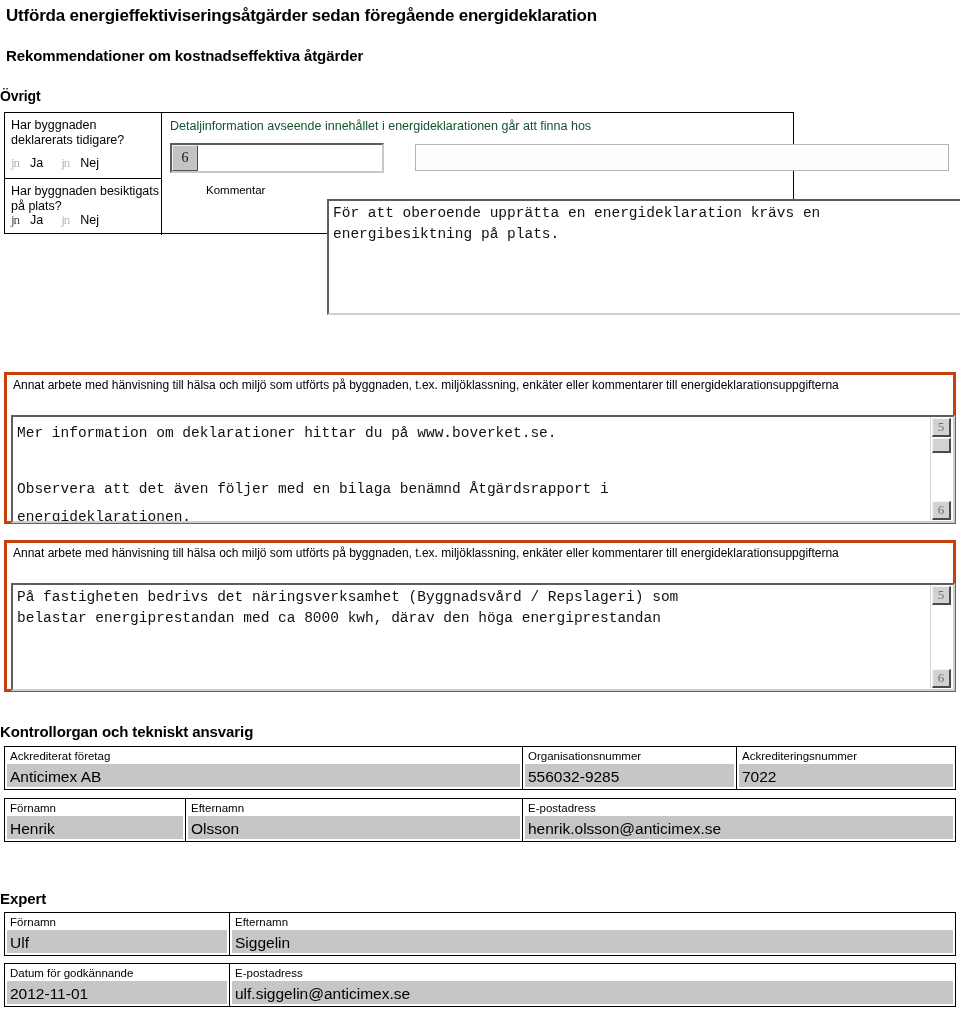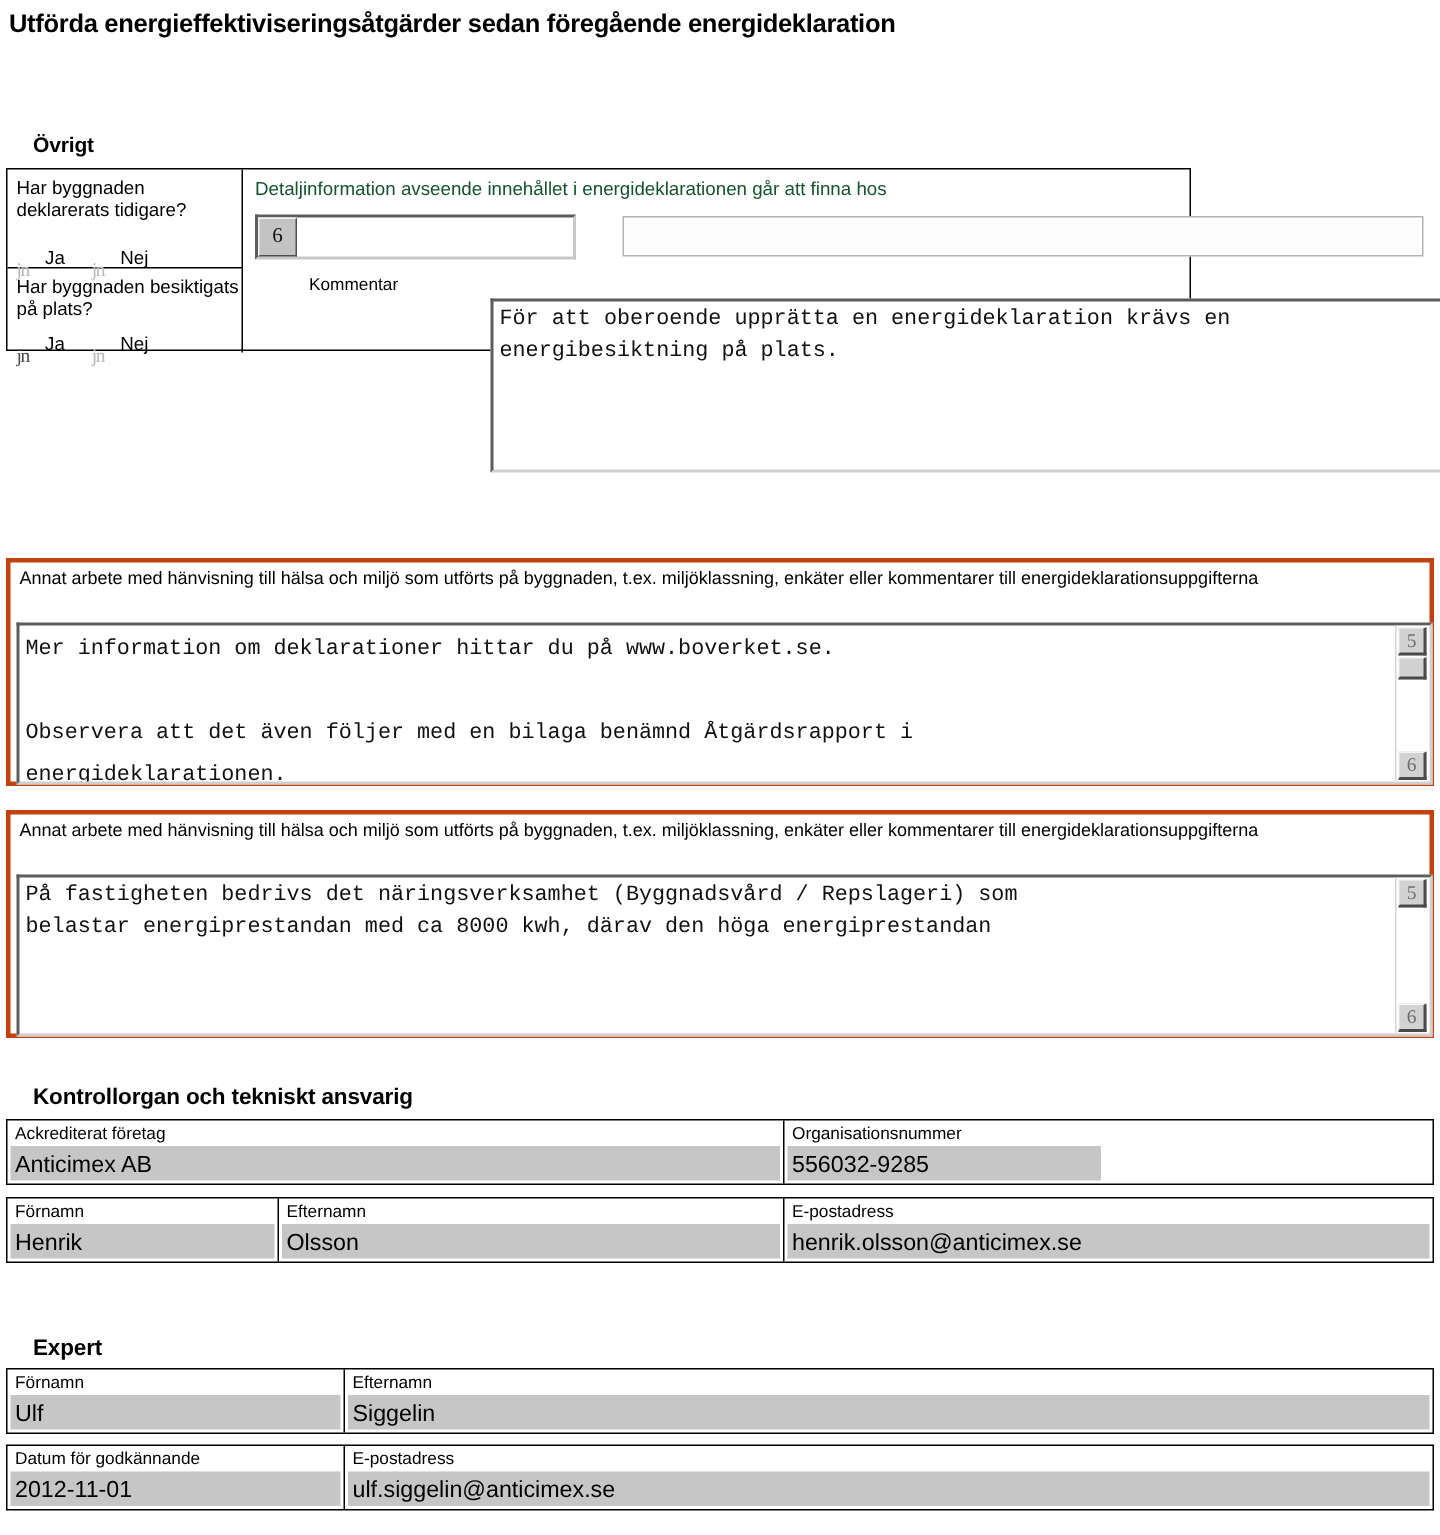--- a/index.html
+++ b/index.html
@@ -35,21 +35,21 @@
     position: absolute;
     left: 6px;
     top: 47px;
     font-size: 15px;
     font-weight: bold;
     letter-spacing: -0.1px;
     white-space: nowrap;
   }
   .sec-head {
     position: absolute;
-    left: 22px;
+    left: 0;
     font-size: 14px;
     font-weight: bold;
     letter-spacing: -0.1px;
     white-space: nowrap;
   }
   #head-ovrigt { top: 88px; }
   #head-kontroll { top: 723px; font-size: 15px; }
   #head-expert { top: 890px; font-size: 15px; }
 
   
@@ -101,21 +101,20 @@
   }
   #radio-row-1 { top: 42px; }
   #radio-row-2 { top: 33px; }
   .radio-mark {
     font-family: "Liberation Serif", serif;
     font-size: 13px;
     color: #b9b9b9;
     letter-spacing: -1px;
     width: 18px;
     display: inline-block;
-    margin-top: 17px;
   }
   .radio-mark.sel { color: #4a4a4a; }
   .radio-txt {
     font-size: 12.5px;
     margin-right: 18px;
     margin-left: 1px;
   }
 
   #ov-right {
     position: absolute;
@@ -302,20 +301,21 @@
   #kontroll-row-2 { top: 798px; height: 44px; }
   #expert-row-1   { top: 912px; height: 44px; }
   #expert-row-2   { top: 963px; height: 44px; }
 </style>
 </head>
 <body>
 
 <div class="page">
 
   <div class="doc-title">Utförda energieffektiviseringsåtgärder sedan föregående energideklaration</div>
+  <div class="sub-title">Rekommendationer om kostnadseffektiva åtgärder</div>
 
   <div class="sec-head" id="head-ovrigt">Övrigt</div>
 
   <div class="box" id="ovrigt-table">
 
     <div class="ov-left" id="ov-left-1">
       <div class="ov-q">Har byggnaden deklarerats tidigare?</div>
       <div class="radio-row" id="radio-row-1">
         <span class="radio-mark">jn</span>
         <span class="radio-txt">Ja</span>
@@ -386,20 +386,25 @@
     <div class="dcell" style="left:0;width:517px;">
       <div class="fillbg"></div>
       <div class="dcell-head">Ackrediterat företag</div>
       <div class="valtxt">Anticimex AB</div>
     </div>
     <div class="dcell dcell-sep" style="left:517px;width:214px;">
       <div class="fillbg"></div>
       <div class="dcell-head">Organisationsnummer</div>
       <div class="valtxt">556032-9285</div>
     </div>
+    <div class="dcell dcell-sep" style="left:731px;right:0;">
+      <div class="fillbg"></div>
+      <div class="dcell-head">Ackrediteringsnummer</div>
+      <div class="valtxt">7022</div>
+    </div>
   </div>
 
   <div class="dtable drow" id="kontroll-row-2" style="left:4px;width:952px;">
     <div class="dcell" style="left:0;width:180px;">
       <div class="fillbg"></div>
       <div class="dcell-head">Förnamn</div>
       <div class="valtxt">Henrik</div>
     </div>
     <div class="dcell dcell-sep" style="left:180px;width:337px;">
       <div class="fillbg"></div>

